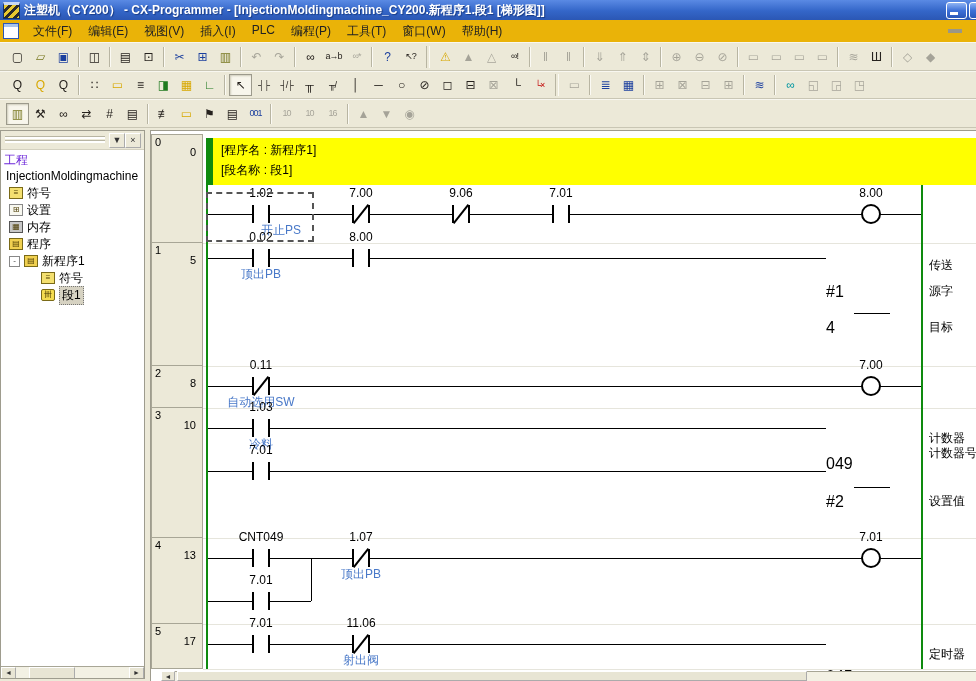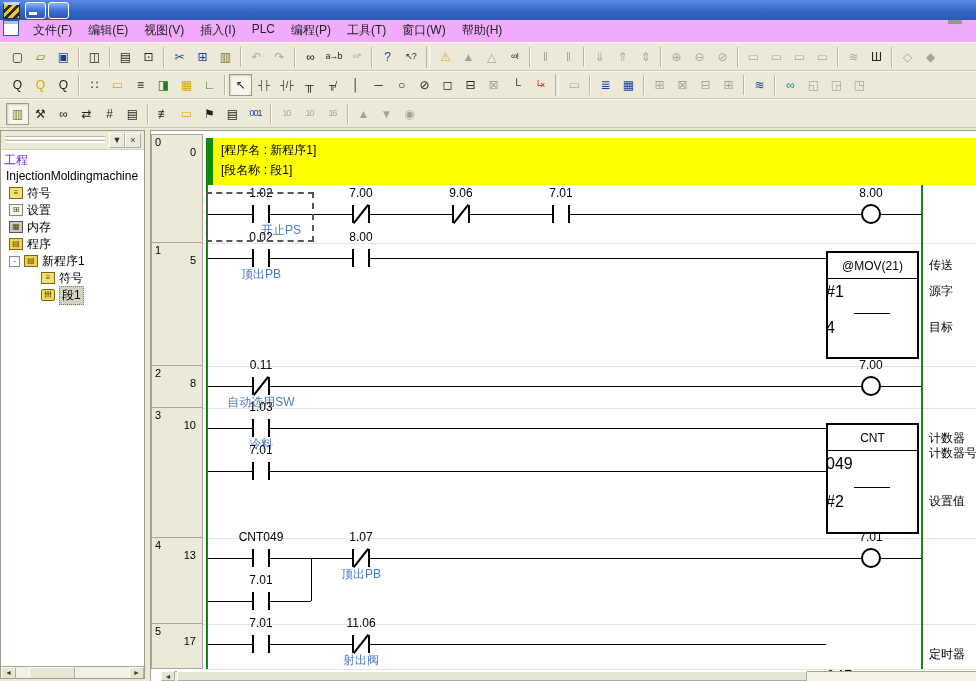--- a/index.html
+++ b/index.html
@@ -12,22 +12,22 @@
     display:flex;align-items:center;color:#fff;font-size:12px;font-weight:bold;}
   .app-icon{width:15px;height:13px;margin:0 4px 0 3px;flex:0 0 auto;
     background:repeating-linear-gradient(135deg,#E8C830 0 3px,#2A2A2A 3px 6px);
     border:1px solid #10306C;border-top:3px solid #C8D8F4;}
   .title-text{white-space:nowrap;overflow:hidden;flex:1;text-shadow:1px 1px 1px #1A3C86;}
   .winbtn{width:19px;height:15px;margin:0 1px;border-radius:3px;flex:0 0 auto;
     background:linear-gradient(180deg,#8FB4F4,#3E71D8 50%,#2A57B8);
     border:1px solid #fff;position:relative;}
   .winbtn .dash{position:absolute;left:3px;bottom:3px;width:8px;height:3px;background:#fff;}
   
-  .menubar{position:absolute;left:0;top:20px;width:976px;height:22px;background:#f0abfc;
-    border-bottom:1px solid #D8D5C2;display:flex;font-size:12px;color:#222;}
+  .menubar{position:absolute;left:0;top:20px;width:976px;height:22px;background:#eab308;
+    border-bottom:1px solid #D8D5C2;display:flex;align-items:center;font-size:12px;color:#222;}
   .child-icon{width:14px;height:14px;margin:0 6px 0 3px;background:#fff;border:1px solid #2B57B4;
     box-shadow:inset 0 3px 0 #A8C4EC;flex:0 0 auto;}
   .menu-item{padding:2px 8px;white-space:nowrap;}
   .menu-spacer{flex:1;}
   .child-min{width:14px;height:4px;background:#9A9786;margin-right:14px;flex:0 0 auto;}
   
   .tb{position:absolute;left:0;width:976px;background:#ECE9D8;display:flex;align-items:center;
     padding-left:6px;box-sizing:border-box;border-top:1px solid #F8F7F0;border-bottom:1px solid #C9C6B4;}
   .tbtn{width:23px;height:22px;display:inline-flex;align-items:center;justify-content:center;flex:0 0 auto;}
   .tbtn .g{font-size:12px;line-height:1;}
@@ -96,20 +96,21 @@
   .sbthumb{background:#E8E5D4;border:1px outset #fff;}
   .lsb{position:absolute;font-size:7px;}
 </style>
 </head>
 <body>
 
 <div class="app">
 
   <div class="titlebar">
     <span class="app-icon"></span>
+    <span class="title-text">注塑机（CY200） - CX-Programmer - [InjectionMoldingmachine_CY200.新程序1.段1 [梯形图]]</span>
     <span class="winbtn">
         <span class="dash"></span>
       </span>
     <span class="winbtn" style="margin-right:-14px"></span>
   </div>
 
   <div class="menubar">
     <span class="child-icon"></span>
     <span id="menuItems" style="display:flex">
         <span class="menu-item">文件(F)</span>
@@ -600,29 +601,23 @@
         <div class="cbar" style="left: 217px; top: 504px;"></div>
         <div class="slash" style="left: 209px; top: 501px;"></div>
         <div class="addr" style="left: 170px; top: 485px; width: 80px;">11.06</div>
         <div class="lbl" style="left: 155px; top: 521px; width: 110px;">射出阀</div>
         <div class="coilc" style="left: 710px; top: 73px;"></div>
         <div class="addr" style="left: 680px; top: 55px; width: 80px;">8.00</div>
         <div class="coilc" style="left: 710px; top: 245px;"></div>
         <div class="addr" style="left: 680px; top: 227px; width: 80px;">7.00</div>
         <div class="coilc" style="left: 710px; top: 417px;"></div>
         <div class="addr" style="left: 680px; top: 399px; width: 80px;">7.01</div>
-        <div class="ibox" style="left: 675px; top: 120px; width: 93px; height: 108px;">
-          <div class="ttl">@MOV(21)</div>
-        </div>
         <div class="opr" style="left: 675px; top: 152px; width: 93px;">#1</div>
         <div class="oline" style="left: 703px; top: 182px;"></div>
         <div class="opr" style="left: 675px; top: 188px; width: 93px;">4</div>
-        <div class="ibox" style="left: 675px; top: 292px; width: 93px; height: 111px;">
-          <div class="ttl">CNT</div>
-        </div>
         <div class="opr" style="left: 675px; top: 324px; width: 93px;">049</div>
         <div class="oline" style="left: 703px; top: 356px;"></div>
         <div class="opr" style="left: 675px; top: 362px; width: 93px;">#2</div>
         <div class="opr" style="left: 675px; top: 537px; width: 93px;">045</div>
         <div class="slbl" style="left: 778px; top: 126px;">传送</div>
         <div class="slbl" style="left: 778px; top: 152px;">源字</div>
         <div class="slbl" style="left: 778px; top: 188px;">目标</div>
         <div class="slbl" style="left: 778px; top: 299px;">计数器</div>
         <div class="slbl" style="left: 778px; top: 314px;">计数器号</div>
         <div class="slbl" style="left: 778px; top: 362px;">设置值</div>

